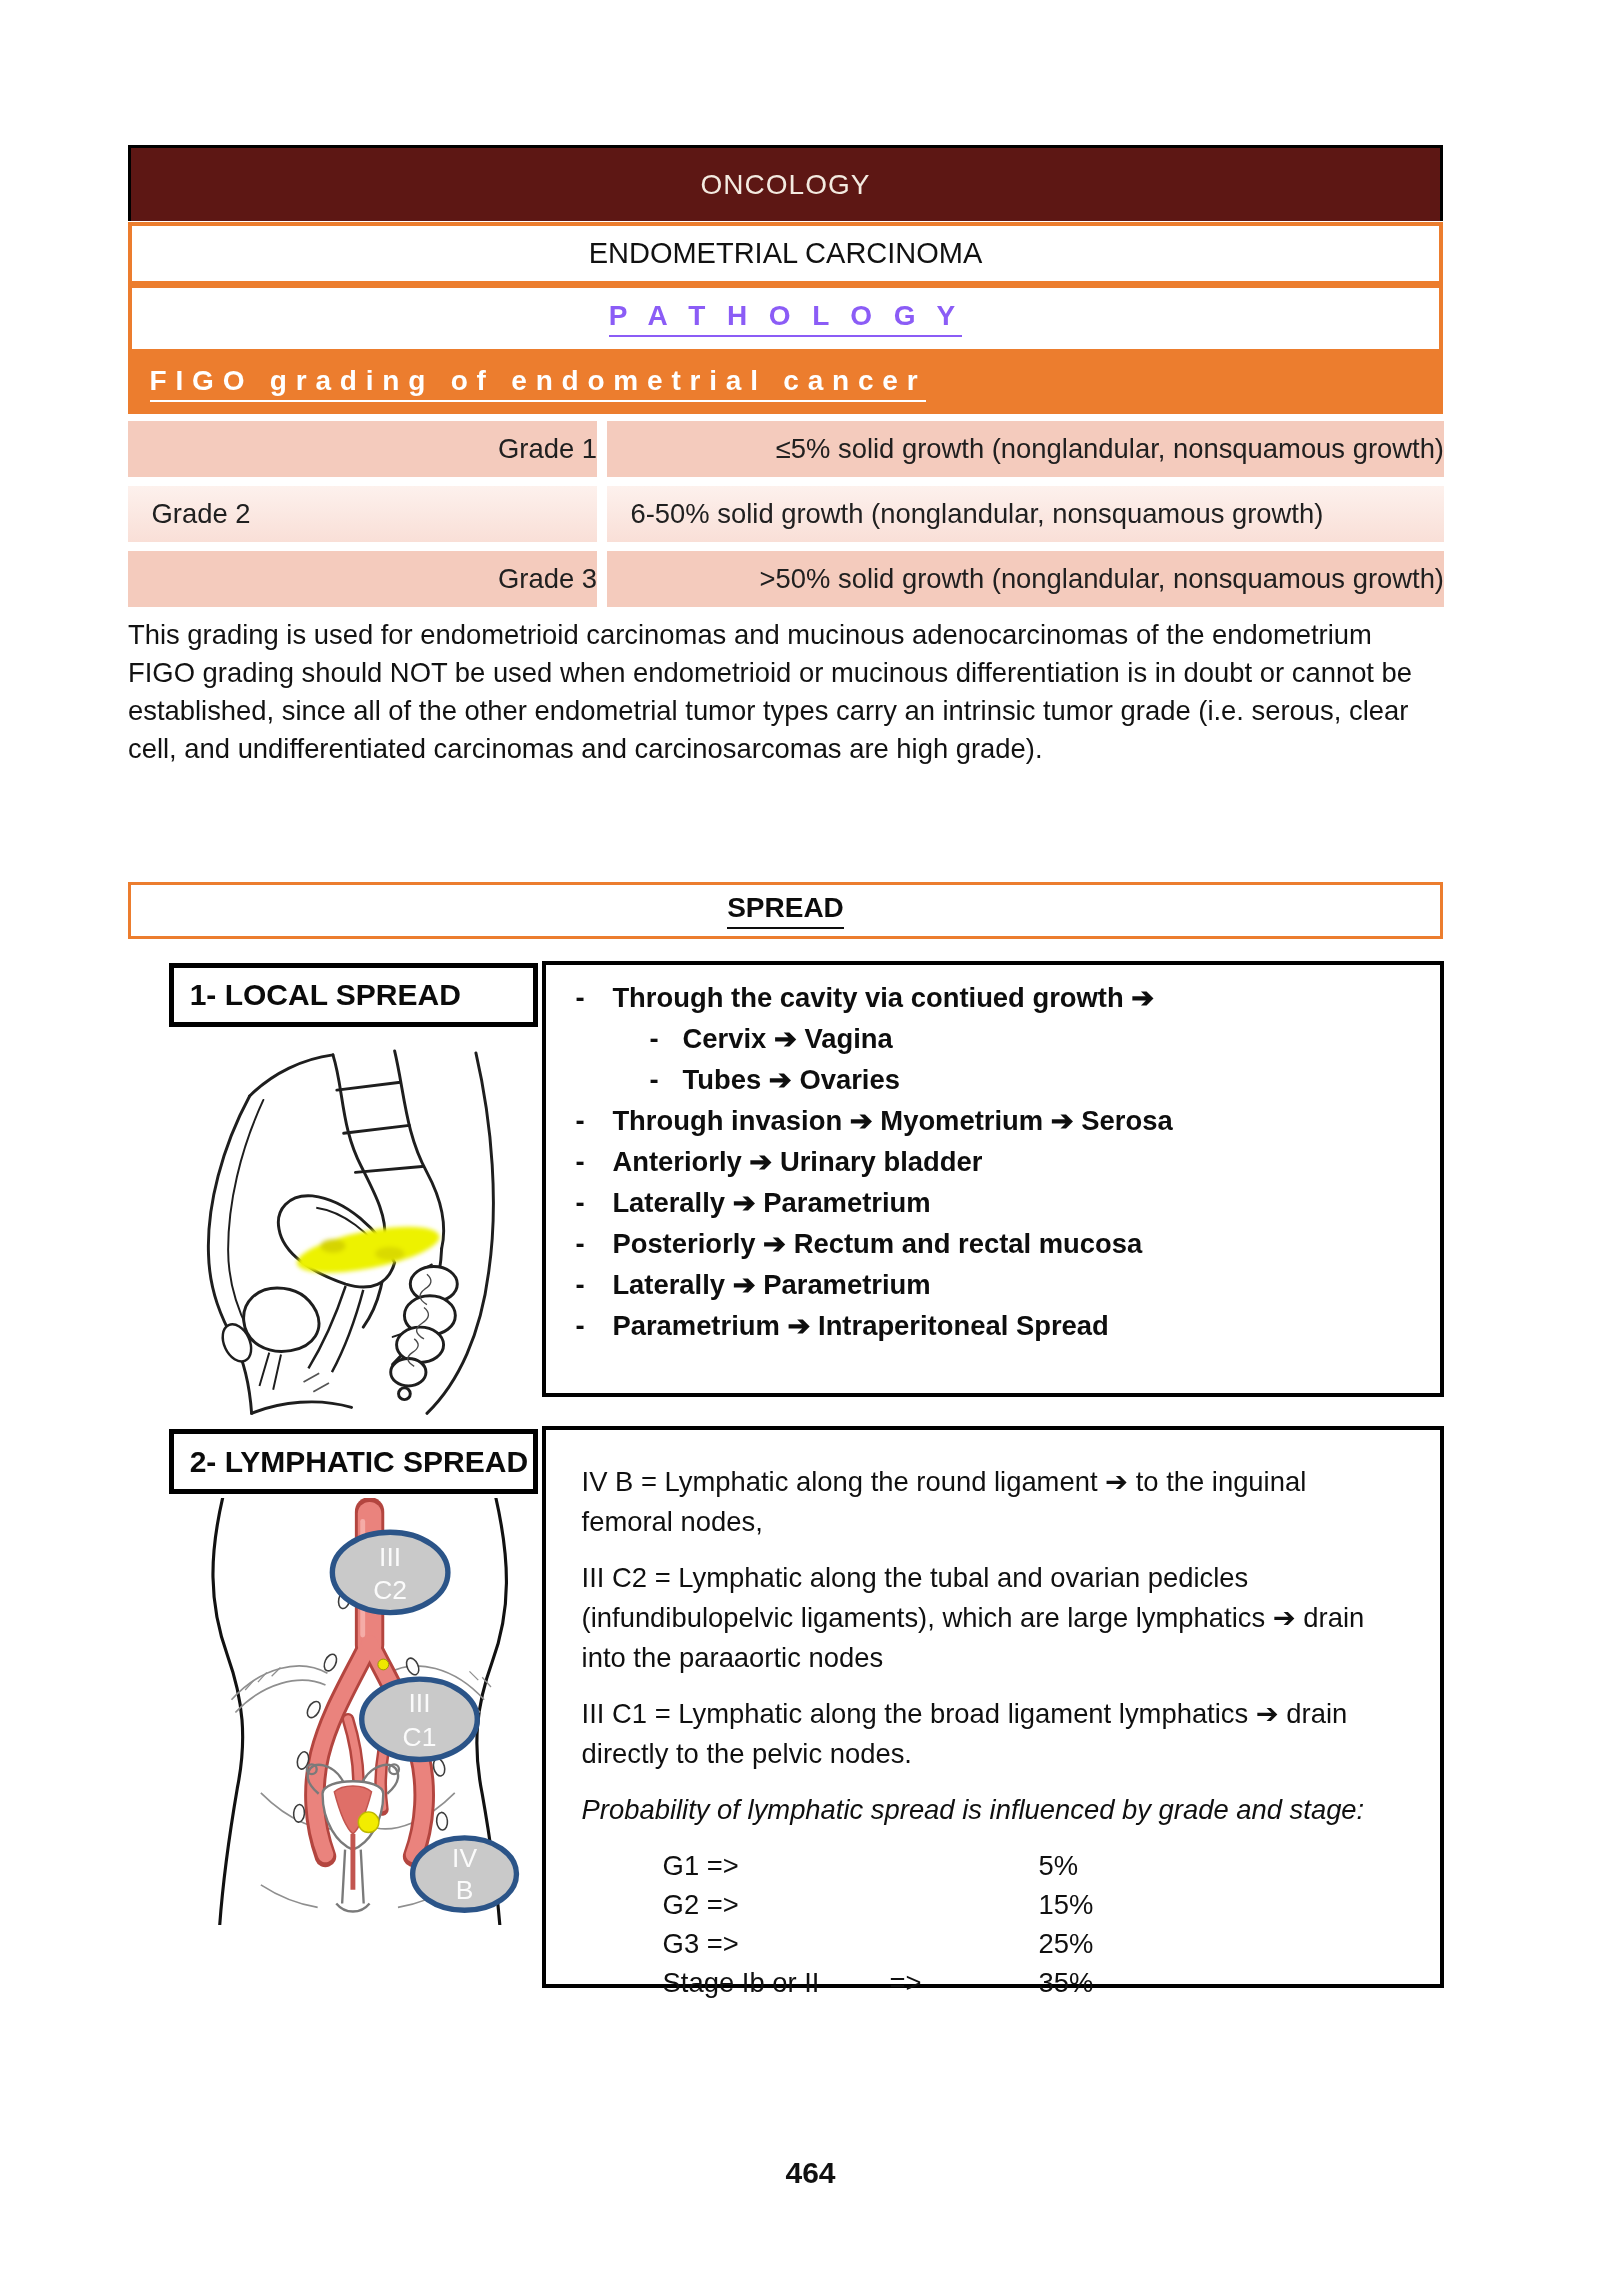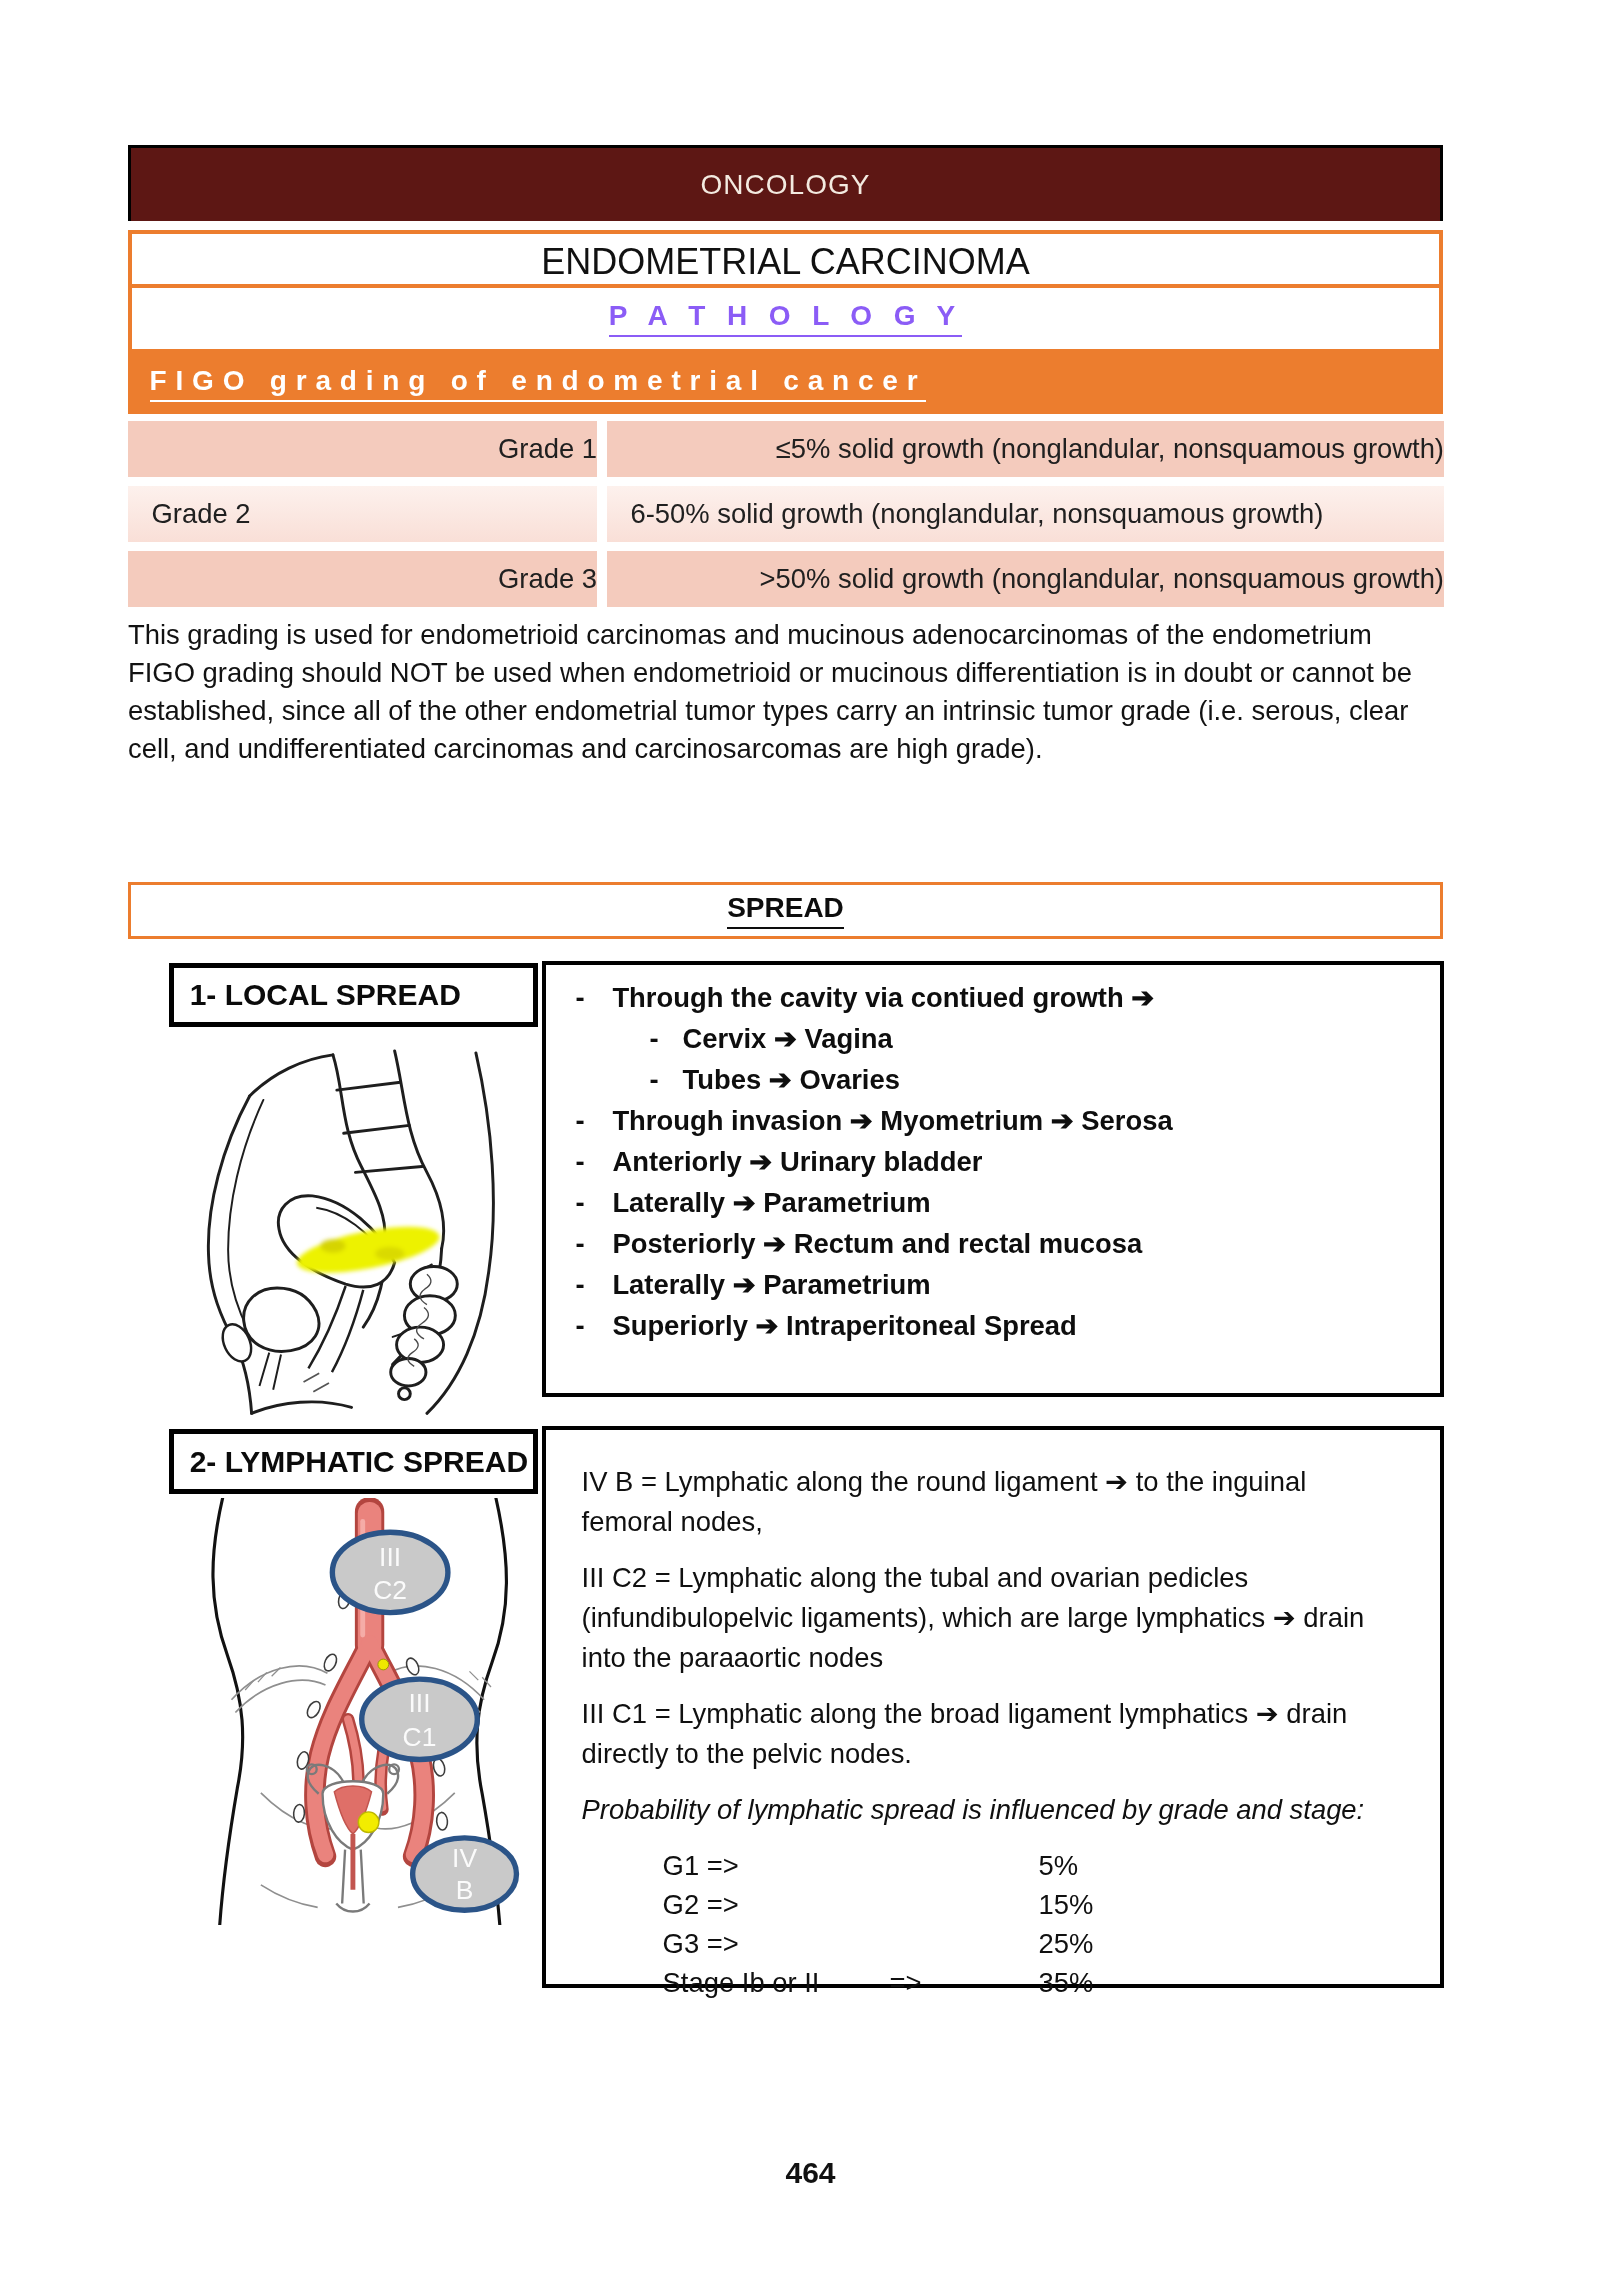--- a/index.html
+++ b/index.html
@@ -12,21 +12,21 @@
   .center { display:flex; align-items:center; justify-content:center; text-align:center; }
 
   
   .bar-chapter {
     left:128px; top:145px; width:1315px; height:76px;
     background:#5D1714; border:3.9px solid #000; border-bottom:none;
     color:#F3EAE0; font-size:28px; letter-spacing:1px;
   }
   .box-topic {
     left:128px; top:222px; width:1315px; height:63px;
-    background:#fff; border:4.9px solid #EC7D2E; font-size:36px; color:#111;margin-top:8px;
+    background:#fff; border:4.9px solid #EC7D2E; font-size:29px; color:#111;
   }
   .box-pathology {
     left:128px; top:284px; width:1315px; height:69px;
     background:#fff; border:4.9px solid #EC7D2E;
     font-size:28px; font-weight:bold; letter-spacing:6.9px; color:#8b5cf6;
   }
   .u { display:inline-block; border-bottom:2.9px solid currentColor; padding-bottom:3.9px; }
 
   .figo-bar {
     left:128px; top:353px; width:1315px; height:61px;
@@ -154,21 +154,21 @@
     <div class="li lvl1">
         <span class="dash">-</span>
         <span>Posteriorly ➔ Rectum and rectal mucosa</span>
       </div>
     <div class="li lvl1">
         <span class="dash">-</span>
         <span>Laterally ➔ Parametrium</span>
       </div>
     <div class="li lvl1">
         <span class="dash">-</span>
-        <span>Superiorly ➔ Intraperitoneal Spread</span>
+        <span>Parametrium ➔ Intraperitoneal Spread</span>
       </div>
   </div>
   <div class="abs hdr-box local-hdr">
     <span>1- LOCAL SPREAD</span>
   </div>
 
   <svg class="fig" style="left:186px;top:1047px" width="333" height="384" viewBox="0 0 340 392">
     <defs>
       <filter id="soft" x="-40%" y="-80%" width="180%" height="300%">
           <feGaussianBlur stdDeviation="2.2"></feGaussianBlur>

